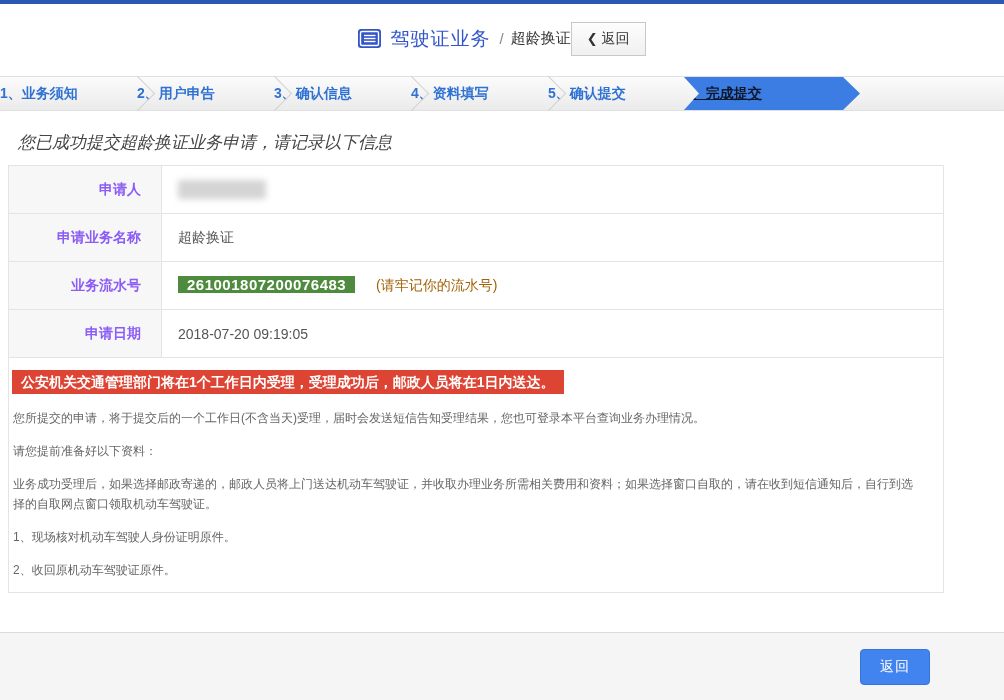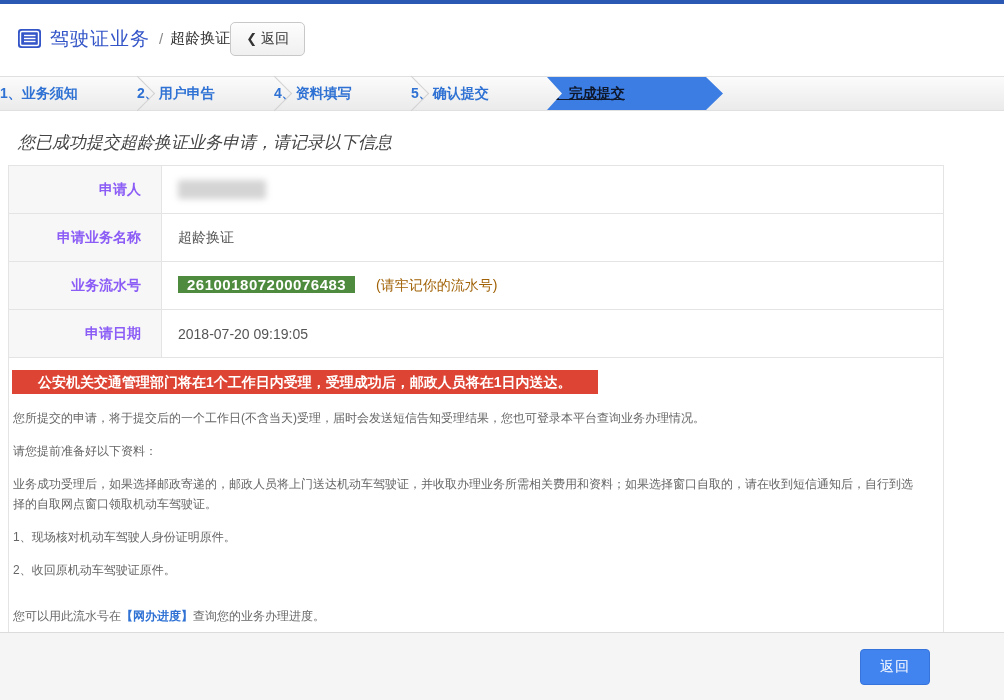--- a/index.html
+++ b/index.html
@@ -7,30 +7,30 @@
   body {
     width: 1004px; height: 700px; position: relative; overflow: hidden;
     background: #ffffff;
     font-family: "Liberation Sans", "DejaVu Sans", sans-serif;
     color: #333;
   }
   
   .topbar { height: 4px; background: #2a58b2; }
 
   
-  .header { display: flex; align-items: center; justify-content: flex-start; padding: 13px 16px 0 18px; height: 56px; }
+  .header { display: flex; align-items: center; justify-content: center; padding: 13px 16px 0 18px; height: 56px; }
   .header-left { display: flex; align-items: center; }
   .doc-icon { width: 23px; height: 19px; margin-right: 9px; display: inline-block; }
   .title { color: #3355c8; font-size: 19px; letter-spacing: 1px; }
   .crumb-sep { color: #888; font-size: 15px; margin: 0 7px 0 9px; }
   .subtitle { color: #333; font-size: 15px; }
   .back-btn {
     font-family: inherit; cursor: pointer; font-size: 14px; color: #333;
     background: linear-gradient(#fdfdfd, #f0f0f0);
-    border: 1px solid #c8c8c8; border-radius: 5px;
+    border: 1px solid #c8c8c8; border-radius: 0;
     padding: 7px 15px; margin-right: 2px;
   }
   .back-btn .chev { font-weight: bold; margin-right: 4px; font-size: 13px; }
 
   
   .steps {
     margin-top: 16px; height: 35px; display: flex; align-items: stretch;
     background: linear-gradient(#fbfbfb, #ebebeb);
     border-top: 1px solid #e0e0e0; border-bottom: 1px solid #e0e0e0;
   }
@@ -70,21 +70,21 @@
   }
   .serial-note { color: #a16207; margin-left: 17px; }
 
   
   .notice-box {
     margin-left: 8px; width: 936px; margin-top: -1px;
     border: 1px solid #e4e4e4; padding: 6px 14px 12px 3px;
   }
   .alert-banner {
     display: inline-block; background: #dd4433; color: #fff; font-weight: bold;
-    font-size: 14px; padding: 4px 26px; margin: 6px 0 1px 0; line-height: 16px;
+    font-size: 14px; padding: 4px 9px; margin: 6px 0 1px 0; line-height: 16px;
   }
   .para { color: #666; font-size: 12px; line-height: 20px; margin: 13px 0 0 1px; }
   .para.wide { width: 905px; }
   .para.gap-top { margin-top: 26px; }
   .inline-link { color: #2f72d4; cursor: pointer; text-decoration: none; font-weight: bold; }
 
   
   .footer {
     position: absolute; left: 0; bottom: 0; width: 1004px; height: 68px;
     background: #f5f5f5; border-top: 1px solid #dcdcdc;
@@ -124,20 +124,24 @@
 <div class="steps">
   <div class="step">
     <span>1、业务须知</span>
     <i class="sep-chev"></i>
   </div>
   <div class="step">
     <span>2、用户申告</span>
     <i class="sep-chev"></i>
   </div>
   <div class="step">
+    <span>3、确认信息</span>
+    <i class="sep-chev"></i>
+  </div>
+  <div class="step">
     <span>4、资料填写</span>
     <i class="sep-chev"></i>
   </div>
   <div class="step">
     <span>5、确认提交</span>
   </div>
   <div class="step active">
     <span>6、完成提交</span>
   </div>
 </div>
@@ -168,20 +172,17 @@
 </tbody>
   </table>
 
 <div class="notice-box">
   <div class="alert-banner">公安机关交通管理部门将在1个工作日内受理，受理成功后，邮政人员将在1日内送达。</div>
   <p class="para wide">您所提交的申请，将于提交后的一个工作日(不含当天)受理，届时会发送短信告知受理结果，您也可登录本平台查询业务办理情况。</p>
   <p class="para">请您提前准备好以下资料：</p>
   <p class="para wide">业务成功受理后，如果选择邮政寄递的，邮政人员将上门送达机动车驾驶证，并收取办理业务所需相关费用和资料；如果选择窗口自取的，请在收到短信通知后，自行到选择的自取网点窗口领取机动车驾驶证。</p>
   <p class="para">1、现场核对机动车驾驶人身份证明原件。</p>
   <p class="para">2、收回原机动车驾驶证原件。</p>
-  <p class="para gap-top">
-    <span>您可以用此流水号在</span><a class="inline-link">【网办进度】</a><span>查询您的业务办理进度。</span>
-  </p>
 </div>
 
 <div class="footer">
   <button class="footer-back-btn">返回</button>
 </div>
 
 </body></html>

